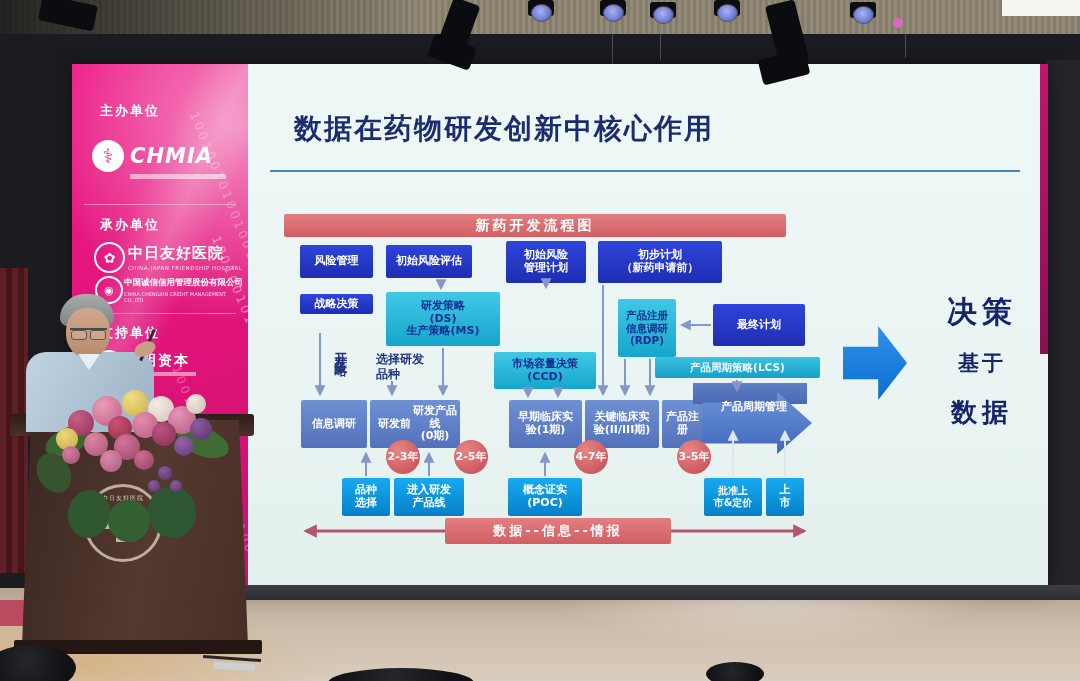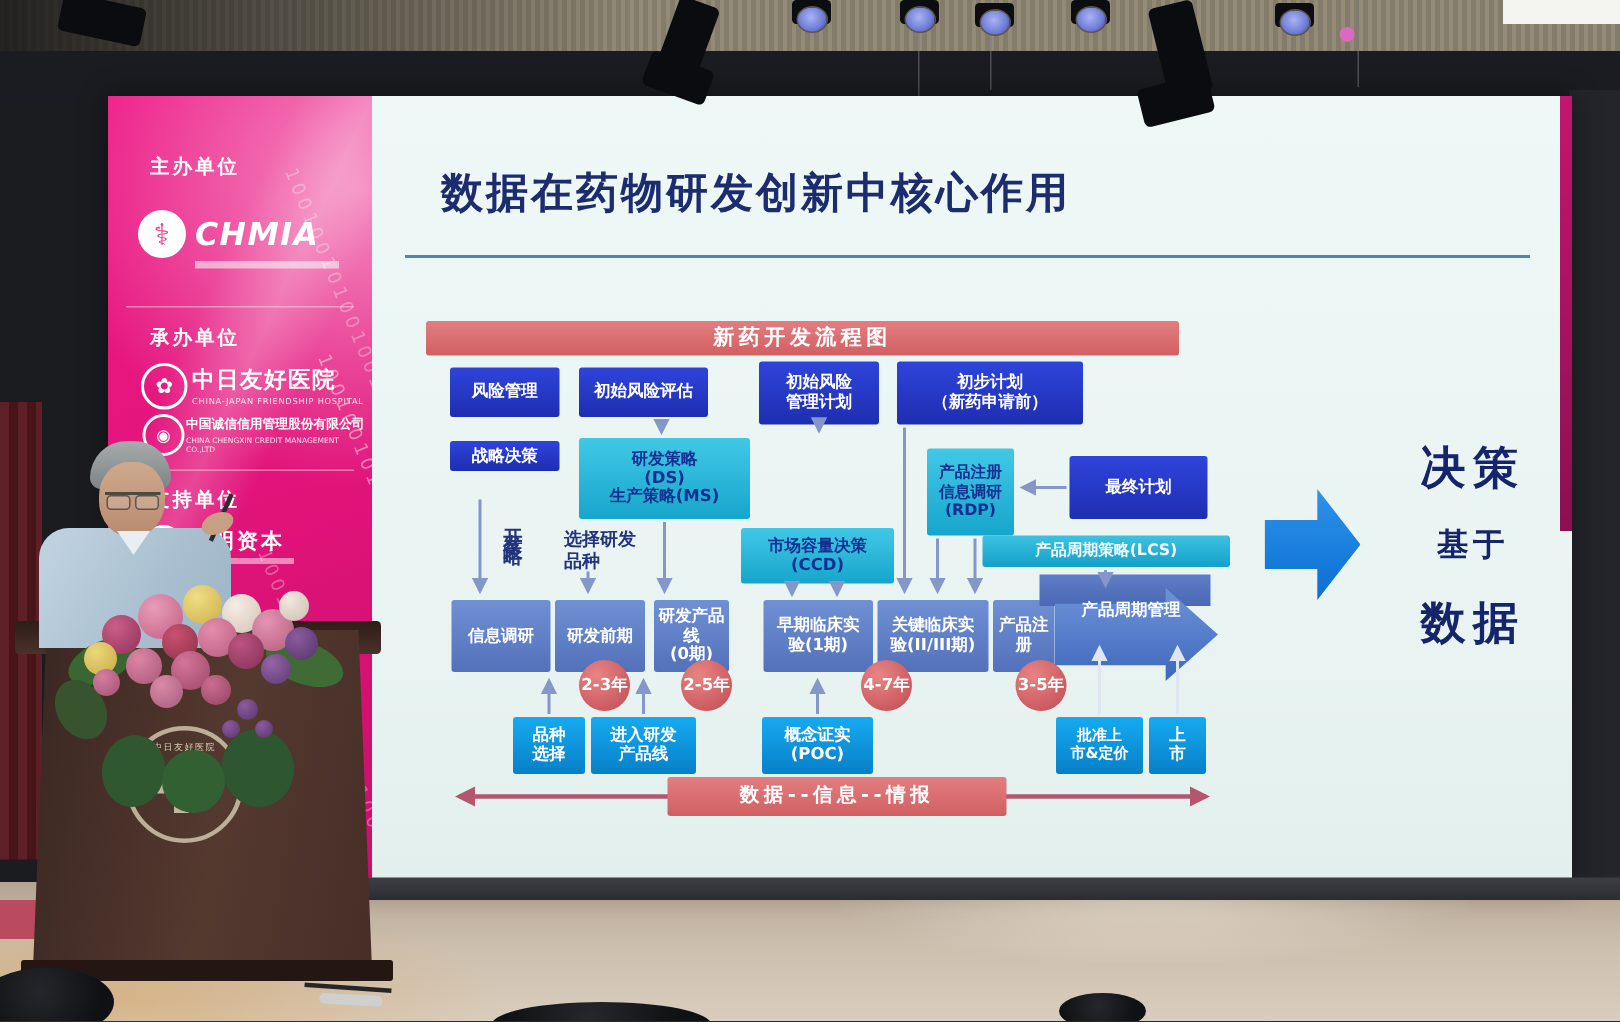--- a/index.html
+++ b/index.html
@@ -68,21 +68,21 @@
     clip-path:polygon(0 17%,68% 17%,68% 0,100% 50%,68% 100%,68% 83%,0 83%);}
   .svgflow{position:absolute;left:0;top:0;z-index:6;pointer-events:none;}
   .svgunder{position:absolute;left:0;top:0;z-index:3;pointer-events:none;}
   
   .darrow{left:843px;top:326px;width:64px;height:74px;z-index:4;
     background:linear-gradient(180deg,#2e93ea,#0b6ed2);
     clip-path:polygon(0 28%,55% 28%,55% 0,100% 50%,55% 100%,55% 72%,0 72%);}
   .dtext{left:912px;top:292px;width:140px;z-index:4;color:#15246b;text-align:center;font-weight:bold;}
   .dtext .l1{font-size:30px;letter-spacing:5px;}
   .dtext .l2{font-size:21px;letter-spacing:3px;margin-top:16px;}
-  .dtext .l3{font-size:30px;letter-spacing:5px;margin-top:18px;}
+  .dtext .l3{font-size:26px;letter-spacing:5px;margin-top:18px;}
   
   .podium{left:22px;top:420px;width:226px;height:226px;z-index:6;
     background:linear-gradient(100deg,#3a2722 0%,#54392f 55%,#462e27 100%);
     clip-path:polygon(4% 0,96% 0,100% 100%,0 100%);}
   .podium-cap{left:10px;top:414px;width:244px;height:22px;z-index:6;
     background:linear-gradient(180deg,#2e1d19,#4a312a);border-radius:3px;}
   .podium-base{left:14px;top:640px;width:248px;height:14px;background:#241713;z-index:6;border-radius:2px;}
   .emblem{left:84px;top:484px;width:72px;height:72px;border:3px solid rgba(216,205,180,.8);
     border-radius:50%;z-index:7;}
   .emblem-text{left:84px;top:494px;width:78px;text-align:center;font-size:6px;color:#d8cdb4;z-index:7;letter-spacing:1px;}
@@ -215,21 +215,21 @@
   <div class="flow-label" style="left:332px;top:342px;writing-mode:vertical-rl;letter-spacing:4px;font-size:13px">开发策略</div>
   <div class="flow-label" style="left:376px;top:352px;width:66px;font-size:12px;white-space:pre-line">选择研发
 品种</div>
 
   <div class="b cyan" style="left:494px;top:352px;width:102px;height:37px">市场容量决策
 (CCD)</div>
   <div class="b cyanw" style="left:655px;top:357px;width:165px;height:21px;font-size:10.5px">产品周期策略(LCS)</div>
 
   <div class="b steel" style="left:301px;top:400px;width:66px;height:48px">信息调研</div>
   <div class="b steel" style="left:370px;top:400px;width:60px;height:48px">研发前期</div>
-  <div class="b steel" style="left:436px;top:400px;width:50px;height:48px">研发产品线
+  <div class="b steel" style="left:410px;top:400px;width:50px;height:48px">研发产品线
 (0期)</div>
   <div class="b steel" style="left:509px;top:400px;width:73px;height:48px">早期临床实
 验(1期)</div>
   <div class="b steel" style="left:585px;top:400px;width:74px;height:48px">关键临床实
 验(II/III期)</div>
   <div class="b steel" style="left:662px;top:400px;width:41px;height:48px">产品注
 册</div>
   <div class="abs" style="left:693px;top:383px;width:114px;height:21px;background:linear-gradient(180deg,#5e7ec6,#4a68b4);z-index:4"></div>
   <div class="bigarrow" style="left:703px;top:392px;width:109px;height:62px"></div>
   <div class="abs" style="left:702px;top:399px;width:104px;text-align:center;color:#fff;font-weight:bold;font-size:11px;z-index:5">产品周期管理</div>

